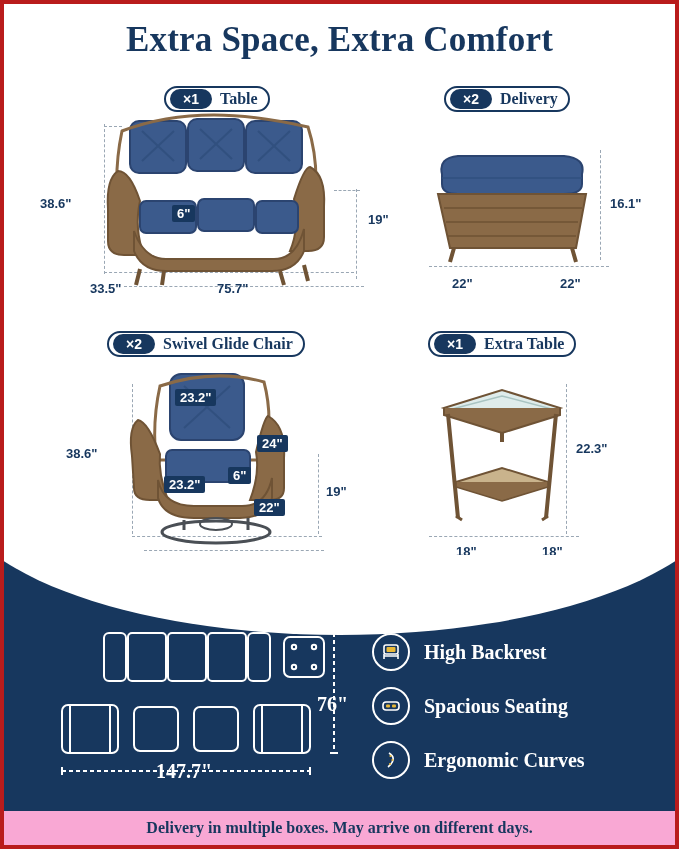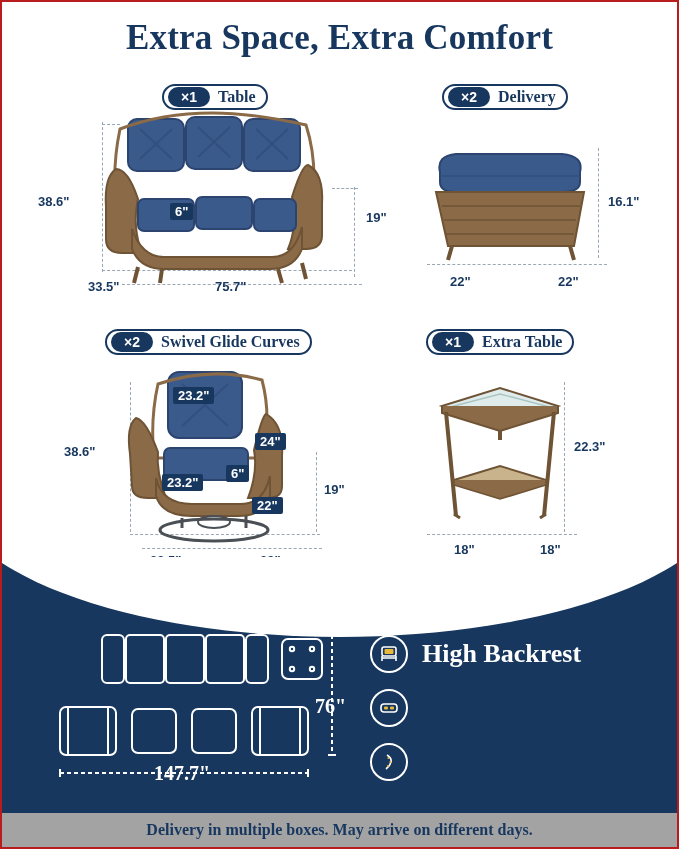--- a/index.html
+++ b/index.html
@@ -5,21 +5,21 @@
   html,body{margin:0;padding:0;}
   body{
     width:679px;height:849px;
     background:#ffffff;
     font-family:"Liberation Serif", serif;
     overflow:hidden;
     position:relative;
   }
   .page{
     position:absolute;inset:0;
-    border:2px solid #b91c1c;
+    border:4px solid #b91c1c;
     box-sizing:border-box;
     background:#ffffff;
     overflow:hidden;
   }
   
   .title{
     position:absolute;top:16px;left:0;width:100%;
     text-align:center;
     font-size:35px;
     font-weight:700;
@@ -99,29 +99,29 @@
   }
   .feature .ficon{
     width:34px;height:34px;
     border:2px solid #ffffff;
     border-radius:50%;
     display:flex;align-items:center;justify-content:center;
     margin-right:14px;
     flex:0 0 auto;
   }
   .feature .flabel{
-    font-size:26px;font-weight:700;
+    font-size:20px;font-weight:700;
     font-family:"Liberation Serif", serif;
     white-space:nowrap;
   }
   
   .footer{
     position:absolute;left:0;right:0;bottom:0;
     height:34px;
-    background:#a3a3a3;
+    background:#f9a8d4;
     display:flex;align-items:center;justify-content:center;
   }
   .footer .ftext{
     font-size:16px;color:#17375e;font-weight:700;
     font-family:"Liberation Serif", serif;
   }
   .sil{stroke:#ffffff;fill:none;stroke-width:2;}
   svg{display:block;}
 </style>
 </head>
@@ -192,21 +192,21 @@
 
     <path d="M30 104 L26 118 M148 104 L152 118" stroke="#6f5335" stroke-width="4" fill="none"></path>
   </svg>
 
   <div class="dim" style="left:606px;top:192px;">16.1"</div>
   <div class="dim" style="left:448px;top:272px;">22"</div>
   <div class="dim" style="left:556px;top:272px;">22"</div>
 
   <div class="pill" style="left:103px;top:327px;">
     <span class="qty">×2</span>
-    <span class="pname">Swivel Glide Curves</span>
+    <span class="pname">Swivel Glide Chair</span>
   </div>
 
   <div class="gl v" style="left:128px;top:380px;height:150px;"></div>
   <div class="gl h" style="left:128px;top:532px;width:190px;"></div>
   <div class="gl v" style="left:314px;top:450px;height:80px;"></div>
   <div class="gl h" style="left:140px;top:546px;width:180px;"></div>
 
   <svg width="210" height="185" viewBox="0 0 210 185" style="position:absolute;left:120px;top:360px;">
 
     <rect x="46" y="10" width="74" height="66" rx="11" fill="#3b5a8c" stroke="#2b4470" stroke-width="2"></rect>
@@ -309,31 +309,33 @@
     </div>
 
     <div class="feature" style="left:368px;top:132px;">
       <span class="ficon">
         <svg width="20" height="20" viewBox="0 0 20 20">
           <rect x="2" y="6" width="16" height="8" rx="3" fill="none" stroke="#ffffff" stroke-width="1.6"></rect>
           <rect x="5" y="8.5" width="4" height="3" rx="1" fill="#e8b838"></rect>
           <rect x="11" y="8.5" width="4" height="3" rx="1" fill="#e8b838"></rect>
         </svg>
       </span>
+      <span class="flabel">Spacious Seating</span>
     </div>
 
     <div class="feature" style="left:368px;top:186px;">
       <span class="ficon">
         <svg width="20" height="20" viewBox="0 0 20 20">
           <path d="M8 3 Q13 6 12 10 Q11 14 7 17" fill="none" stroke="#ffffff" stroke-width="1.6"></path>
           <circle cx="9.5" cy="6" r="1.1" fill="#e8b838"></circle>
           <circle cx="11.5" cy="10" r="1.1" fill="#e8b838"></circle>
           <circle cx="9" cy="14" r="1.1" fill="#e8b838"></circle>
         </svg>
       </span>
+      <span class="flabel">Ergonomic Curves</span>
     </div>
 
     <div class="footer">
       <span class="ftext">Delivery in multiple boxes. May arrive on different days.</span>
     </div>
   </div>
 
 </div>
 
 </body></html>

